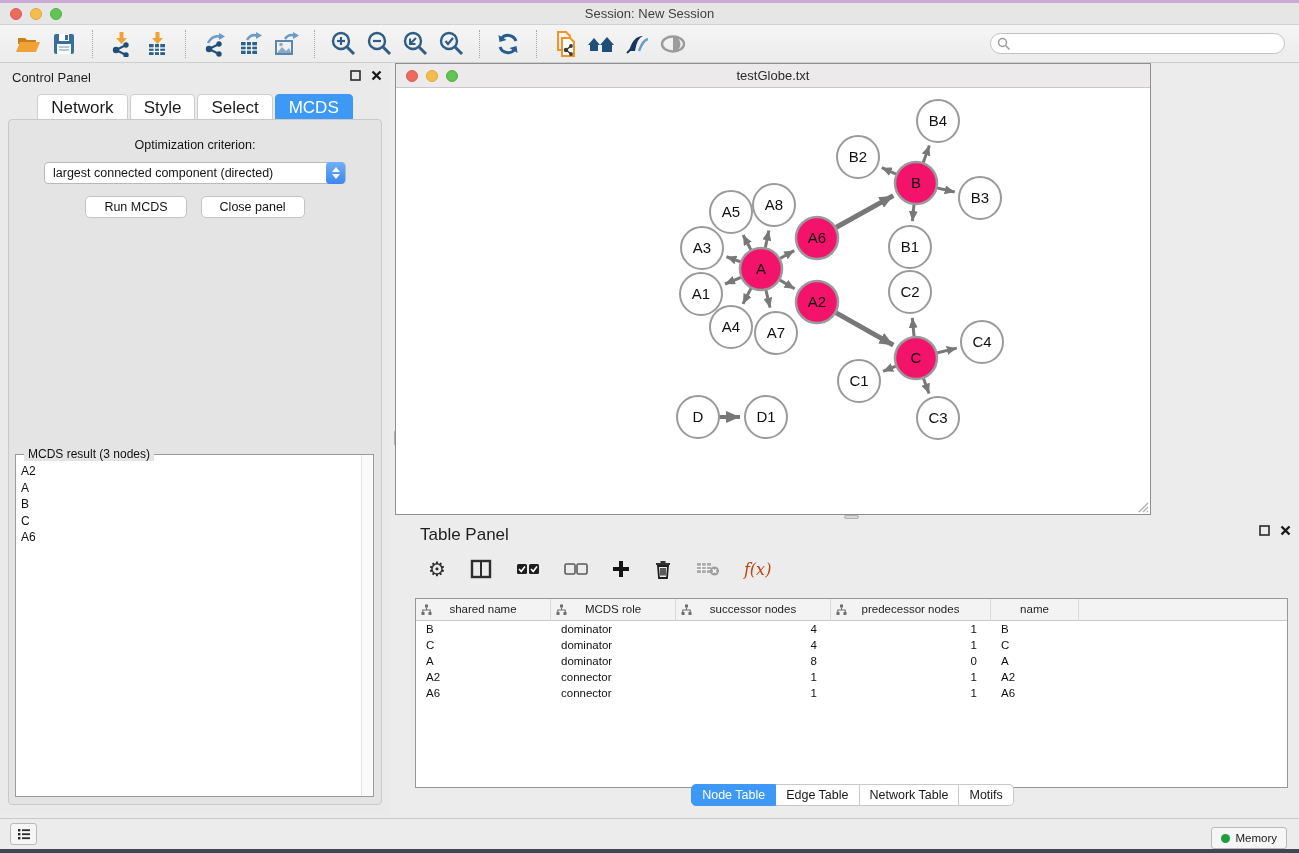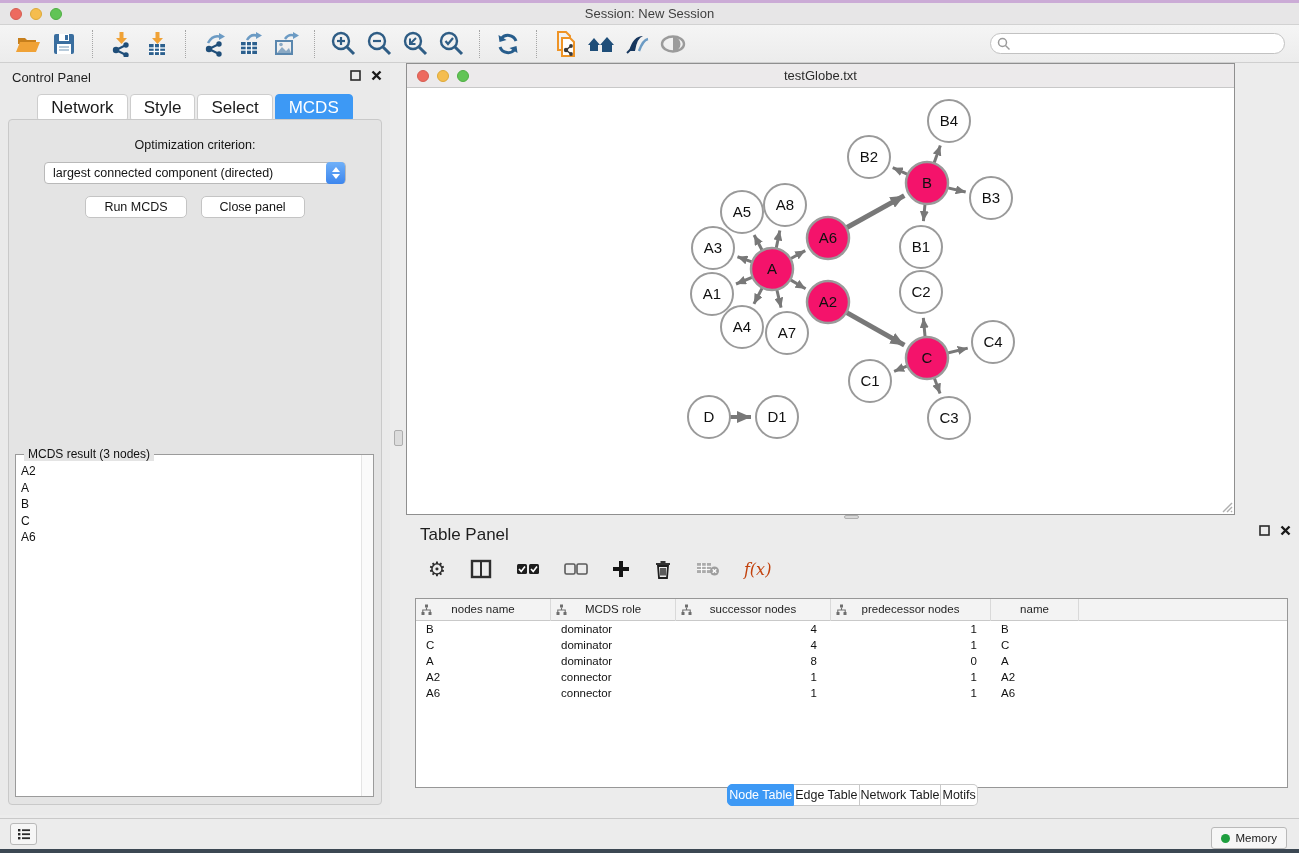--- a/index.html
+++ b/index.html
@@ -44,21 +44,21 @@
   #result-legend { position:absolute; left:8px; top:-8px; background:#E4E4E4; padding:0 4px; font-size:12px; color:#111111; }
   #result-list { position:absolute; left:1px; top:4px; right:13px; bottom:1px; overflow:hidden; padding:4px 4px; }
   .result-item { font-size:12px; color:#111111; line-height:16.5px; }
   #result-scroll { position:absolute; right:0; top:0; bottom:0; width:12px; background:#FAFAFA; border-left:1px solid #E4E4E4; }
 
   
   #v-handle { left:394px; top:430px; width:9px; height:16px; background:#DCDCDC; border:1px solid #ADADAD; border-radius:2px; }
   #h-handle { left:844px; top:515px; width:15px; height:4px; background:#D8D8D8; border:1px solid #B0B0B0; border-radius:2px; }
 
   
-  #network-window { left:406px; top:63px; width:829px; height:452px; background:#bef264; border:1px solid #8F8F8F; }
+  #network-window { left:395px; top:63px; width:756px; height:452px; background:#bef264; border:1px solid #8F8F8F; }
   #nw-titlebar { position:absolute; left:0; top:0; width:100%; height:24px; background:#ECEAEB; border-bottom:1px solid #C8C8C8; }
   #nw-titlebar .lights { top:6px; }
   #nw-titlebar .title { text-align:center; line-height:24px; font-size:13px; color:#2B2B2B; }
   #nw-canvas { position:absolute; left:0; top:24px; right:0; bottom:0; background:#FFFFFF; }
   #nw-canvas svg { display:block; }
   svg text { font-family:"Liberation Sans",sans-serif; }
   #resize-grip { position:absolute; right:1px; bottom:1px; }
 
   
   #table-panel { left:406px; top:519px; width:893px; height:296px; background:#ECECEC; }
@@ -71,21 +71,21 @@
   #thead { display:flex; height:22px; background:#F3F3F3; border-bottom:1px solid #C9C9C9; }
   .th-cell { position:relative; height:22px; border-right:1px solid #D9D9D9; font-size:11.5px; color:#1F1F1F; }
   .th-cell .lbl { position:absolute; left:0; right:0; top:4px; text-align:center; }
   .th-cell .shared-ic { position:absolute; left:5px; top:5px; }
   .th-fill { flex:1; }
   .t-row { display:flex; height:16px; }
   .t-cell { font-size:11.5px; color:#111111; line-height:16px; white-space:nowrap; overflow:hidden; }
   .al { padding-left:10px; text-align:left; }
   .ar { padding-right:14px; text-align:right; }
   #tp-tabs { position:absolute; left:0; bottom:9px; width:100%; display:flex; justify-content:center; }
-  .tp-tab { padding:3px 1px; font-size:12.5px; background:#FFFFFF; border:1px solid #C9C9C9; border-left:none; color:#1A1A1A; }
+  .tp-tab { padding:3px 10px; font-size:12.5px; background:#FFFFFF; border:1px solid #C9C9C9; border-left:none; color:#1A1A1A; }
   .tp-tab:first-child { border-left:1px solid #C9C9C9; border-radius:5px 0 0 5px; }
   .tp-tab:last-child { border-radius:0 5px 5px 0; }
   .tp-tab.active { background:#3D99F5; color:#FFFFFF; border-color:#3D99F5; }
 
   
   #status-bar { left:0; top:818px; width:1299px; height:31px; background:#ECECEC; border-top:1px solid #C9C9C9; }
   #task-btn { position:absolute; left:10px; top:4px; width:27px; height:22px; background:#F6F6F6; border:1px solid #B9B9B9; border-radius:3px; display:flex; align-items:center; justify-content:center; }
   #memory-btn { position:absolute; right:12px; top:8px; height:22px; background:#F6F6F6; border:1px solid #B9B9B9; border-radius:3px; display:flex; align-items:center; gap:5px; padding:0 9px; }
   #memory-btn .dot { width:9px; height:9px; border-radius:50%; background:#1E9E3E; }
   #memory-btn .lbl { font-size:11.5px; color:#1A1A1A; }
@@ -503,21 +503,21 @@
   </div>
   <div id="tp-table">
     <div id="thead">
         <div class="th-cell" style="width: 135px;">
           <svg class="shared-ic" width="11" height="11" viewBox="0 0 11 11">
             <rect x="4" y="0.5" width="3" height="3" fill="#6E6E6E"></rect>
             <path d="M5.5,3.5 V6 M1.8,8.5 V6 H9.2 V8.5" fill="none" stroke="#6E6E6E" stroke-width="1.1"></path>
             <rect x="0.5" y="8" width="3" height="3" fill="#6E6E6E"></rect>
             <rect x="7.5" y="8" width="3" height="3" fill="#6E6E6E"></rect>
           </svg>
-          <span class="lbl">nodes name</span>
+          <span class="lbl">shared name</span>
         </div>
         <div class="th-cell" style="width: 125px;">
           <svg class="shared-ic" width="11" height="11" viewBox="0 0 11 11">
             <rect x="4" y="0.5" width="3" height="3" fill="#6E6E6E"></rect>
             <path d="M5.5,3.5 V6 M1.8,8.5 V6 H9.2 V8.5" fill="none" stroke="#6E6E6E" stroke-width="1.1"></path>
             <rect x="0.5" y="8" width="3" height="3" fill="#6E6E6E"></rect>
             <rect x="7.5" y="8" width="3" height="3" fill="#6E6E6E"></rect>
           </svg>
           <span class="lbl">MCDS role</span>
         </div>

